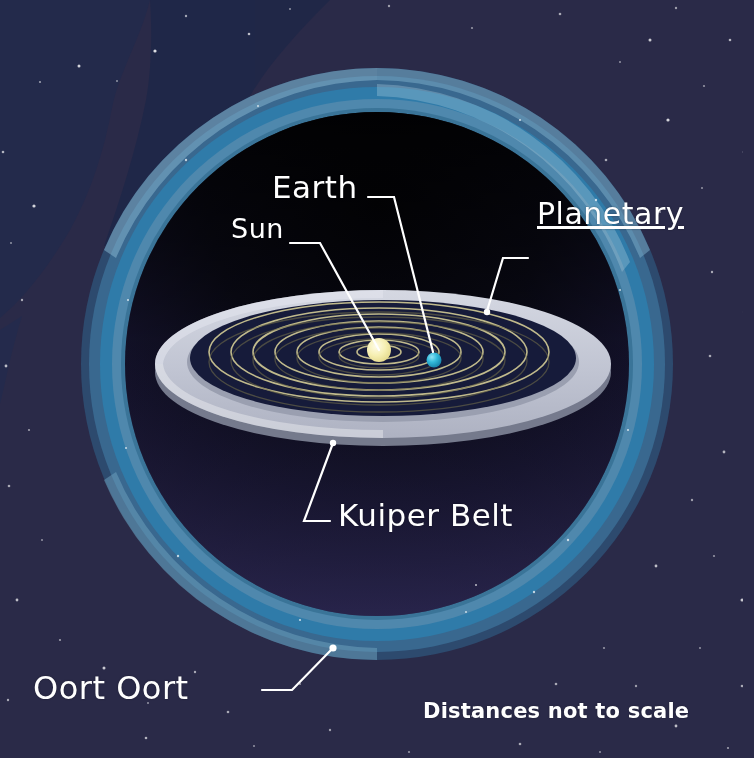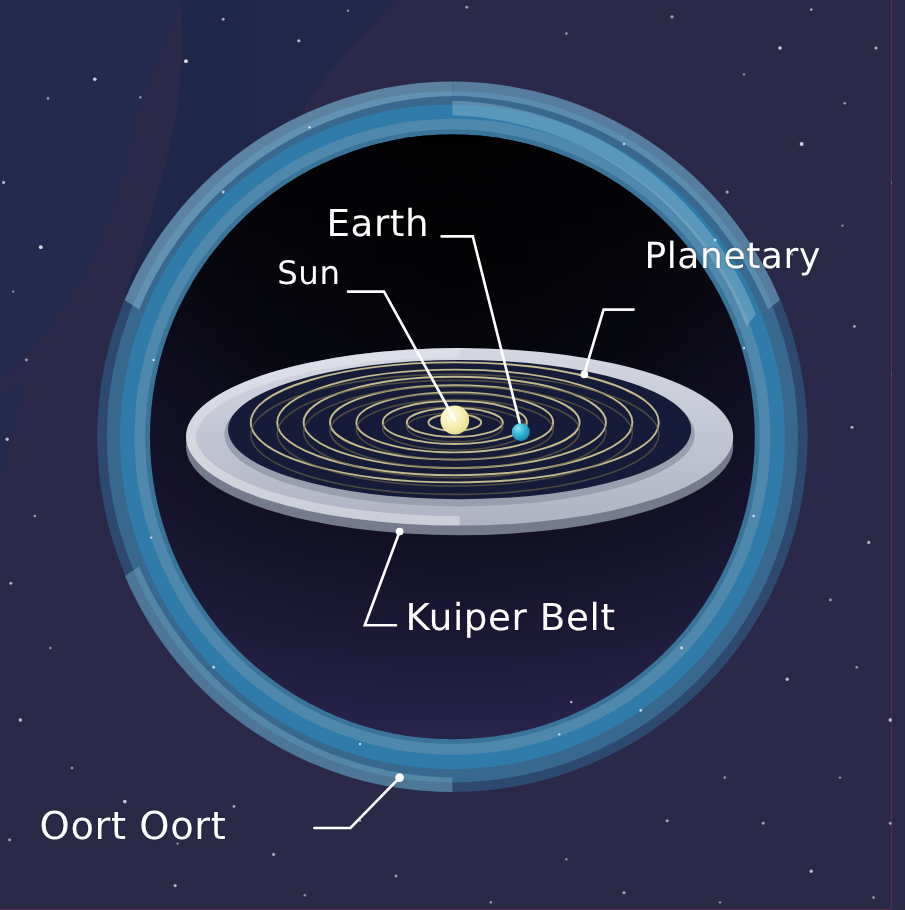--- a/index.html
+++ b/index.html
@@ -22,21 +22,21 @@
     font-family: "DejaVu Sans", sans-serif;
     font-weight: 400;
     letter-spacing: 0.5px;
     white-space: pre;
     line-height: 1.12;
     text-shadow: 0 0 2px rgba(0,0,0,0.35);
   }
   #label-earth { left: 272px; top: 170px; font-size: 31px; }
   #label-sun   { left: 216px; top: 214px; font-size: 27px; margin-left: 15px; }
   #label-planetary {
-    left: 537px; top: 197px; font-size: 30px; text-align: left;
+    left: 537px; top: 197px; font-size: 30px; text-align: left; text-decoration: underline;
   }
   #label-kuiper { left: 338px; top: 498px; font-size: 31px; text-align: right; }
   #label-oort   { left: 33px;  top: 671px; font-size: 32px; }
   #label-scale  {
     left: 423px; top: 700px; font-size: 21px; font-weight: bold;
     letter-spacing: 0.2px;
   }
 </style>
 </head>
 <body>
@@ -249,14 +249,15 @@
   <div class="label" id="label-earth">Earth</div>
 
   <div class="label" id="label-sun">Sun</div>
 
   <div class="label" id="label-planetary"><span>Planetary</span><br></div>
 
   <div class="label" id="label-kuiper">Kuiper Belt</div>
 
   <div class="label" id="label-oort">Oort Oort</div>
 
+  <div class="label" id="label-scale">Distances not to scale</div>
 
 </div>
 
 </body></html>

